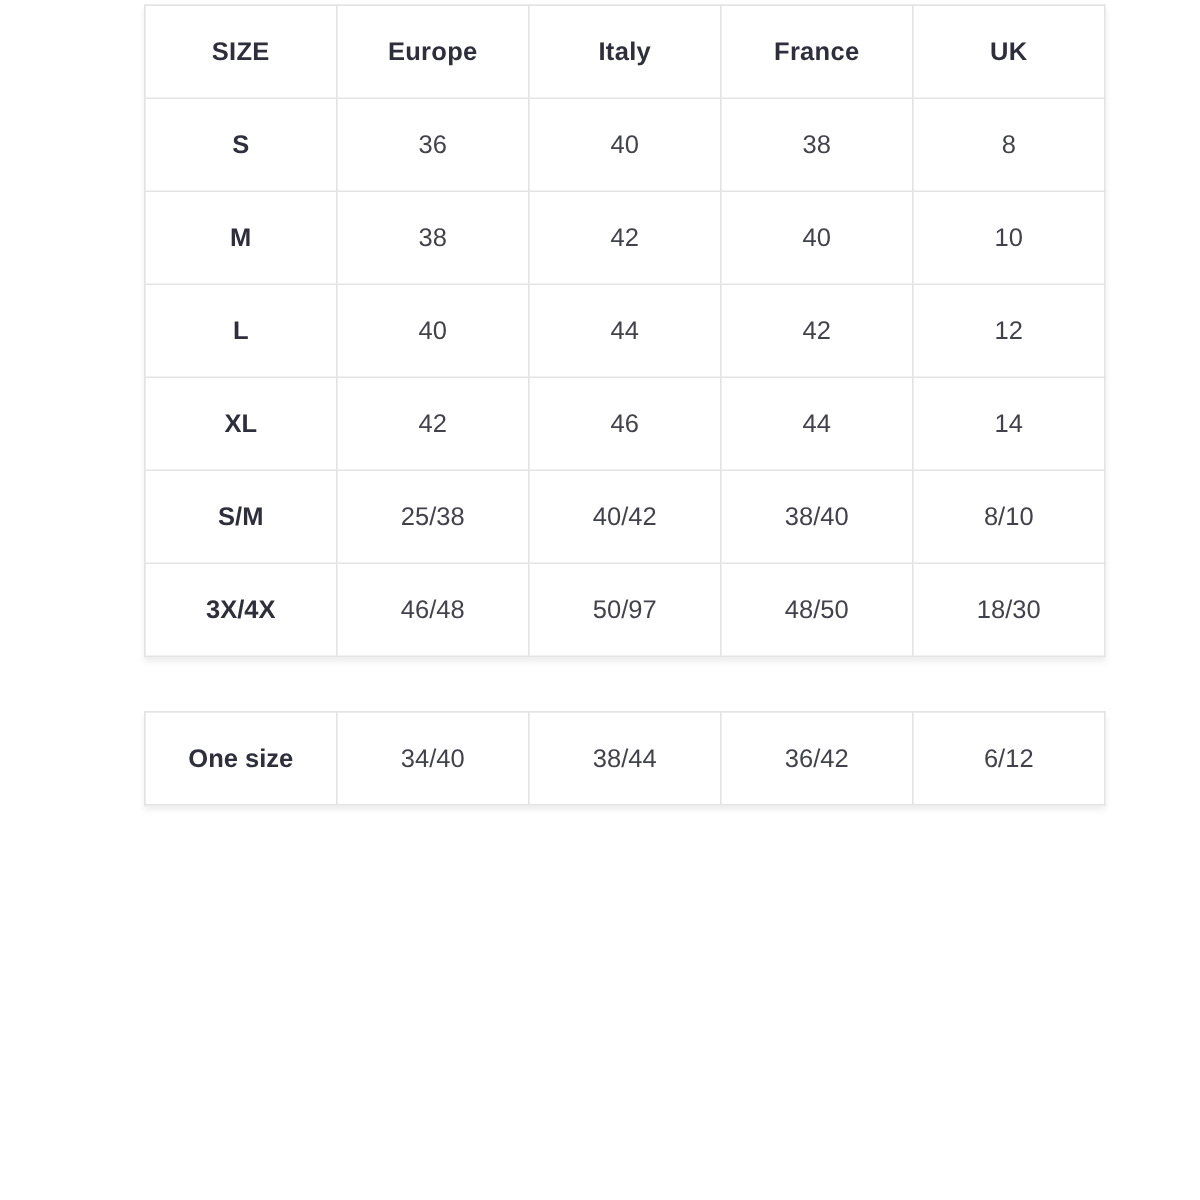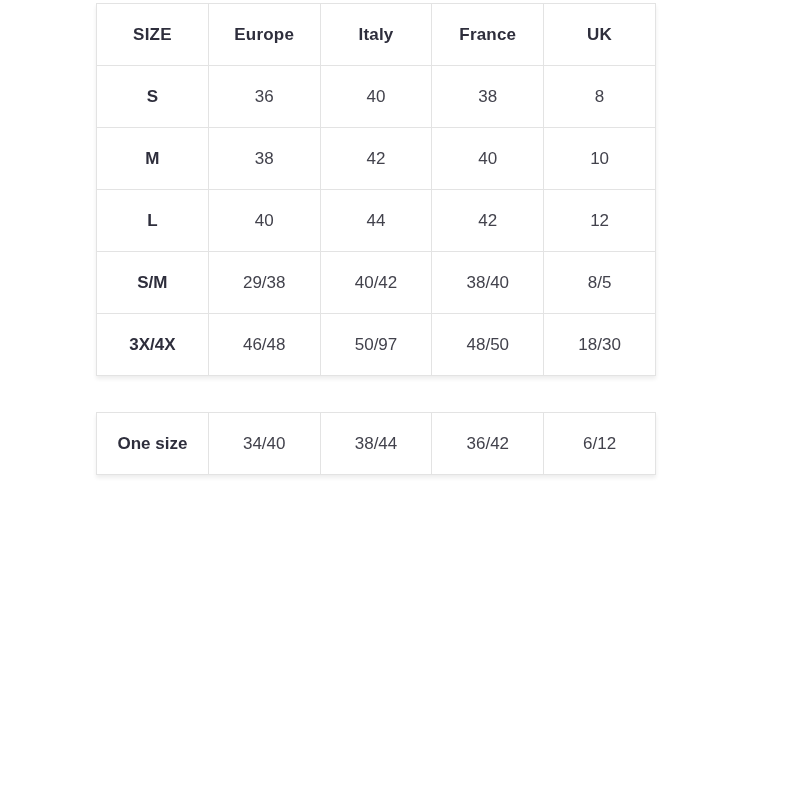--- a/index.html
+++ b/index.html
@@ -10,21 +10,21 @@
   }
   .page {
     width: 800px;
     height: 800px;
     background: #ffffff;
     box-sizing: border-box;
     padding: 3px 0 0 96px;
   }
   table.size-table {
     border-collapse: collapse;
-    width: 560px;
+    width: 641px;
     table-layout: fixed;
     background: #e5e5e5;
     box-shadow: 0 3px 4px rgba(0,0,0,0.07);
   }
   table.size-table th,
   table.size-table td {
     border: 1px solid #e3e3e3;
     text-align: center;
     vertical-align: middle;
     font-size: 17px;
@@ -80,25 +80,32 @@
           <td>10</td>
         </tr>
         <tr>
           <td class="row-label">L</td>
           <td>40</td>
           <td>44</td>
           <td>42</td>
           <td>12</td>
         </tr>
         <tr>
+          <td class="row-label">XL</td>
+          <td>42</td>
+          <td>46</td>
+          <td>44</td>
+          <td>14</td>
+        </tr>
+        <tr>
           <td class="row-label">S/M</td>
-          <td>29/38</td>
+          <td>25/38</td>
           <td>40/42</td>
           <td>38/40</td>
-          <td>8/5</td>
+          <td>8/10</td>
         </tr>
         <tr>
           <td class="row-label">3X/4X</td>
           <td>46/48</td>
           <td>50/97</td>
           <td>48/50</td>
           <td>18/30</td>
         </tr>
       </tbody>
   </table>

